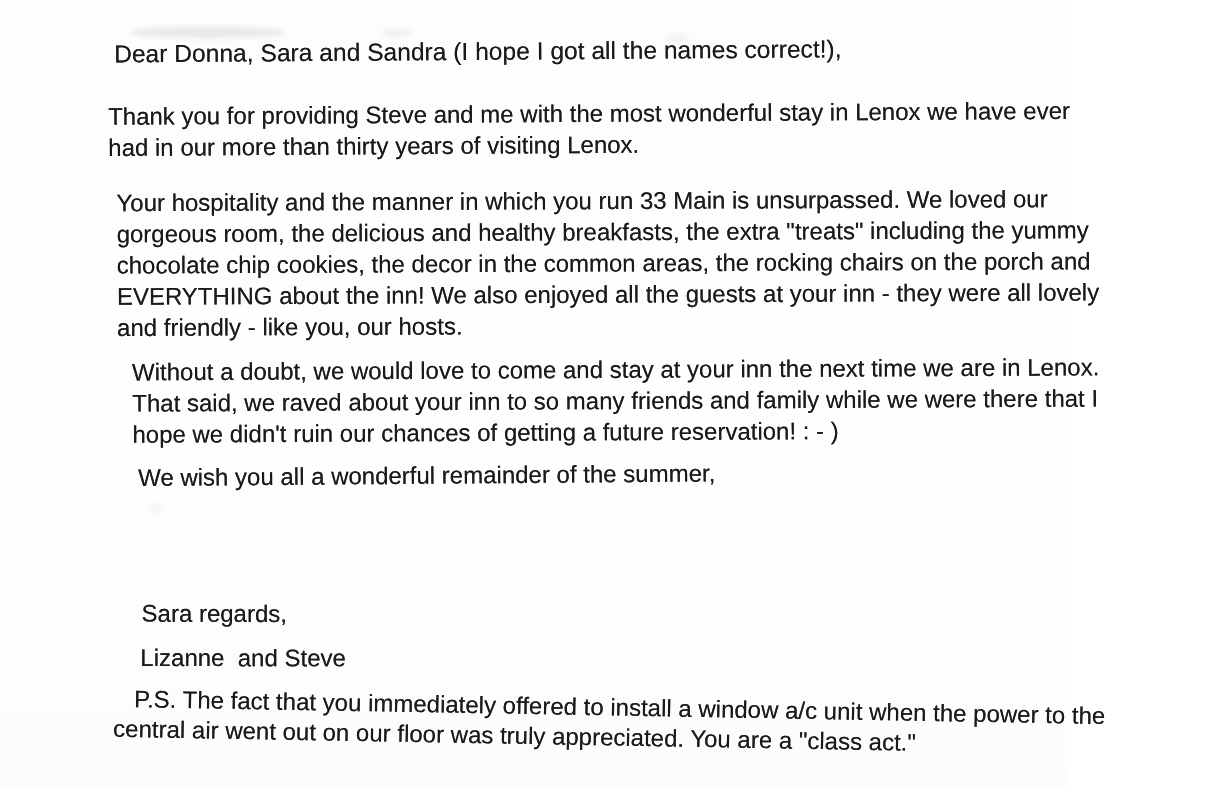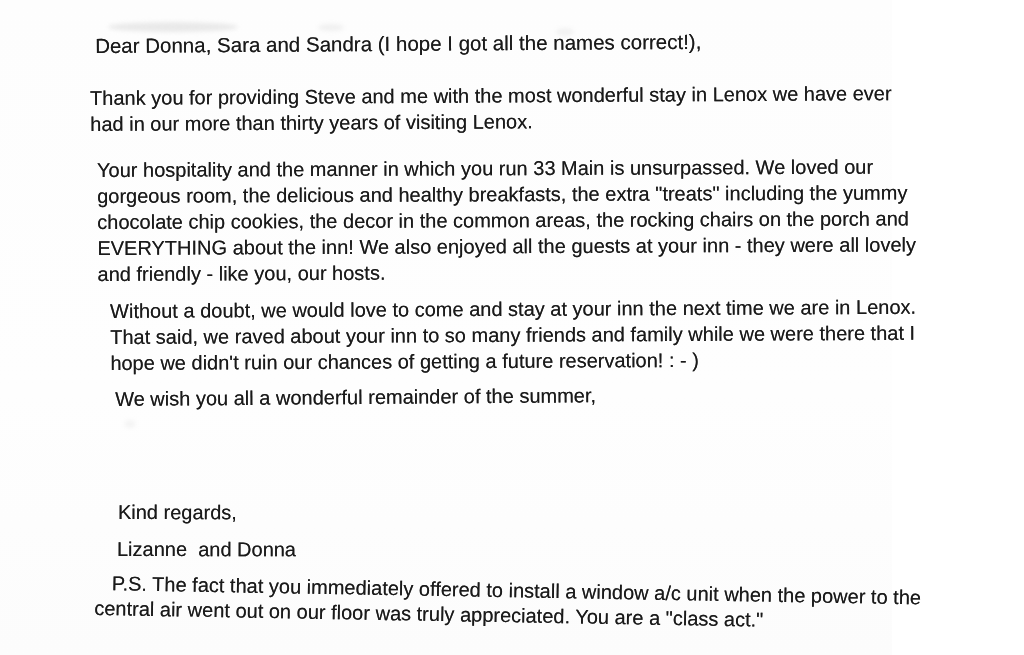--- a/index.html
+++ b/index.html
@@ -83,25 +83,25 @@
     <div class="line">Without a doubt, we would love to come and stay at your inn the next time we are in Lenox.</div>
     <div class="line">That said, we raved about your inn to so many friends and family while we were there that I</div>
     <div class="line">hope we didn't ruin our chances of getting a future reservation! : - )</div>
   </div>
 
   <div class="block para-wish">
     <div class="line">We wish you all a wonderful remainder of the summer,</div>
   </div>
 
   <div class="block closing">
-    <div class="line">Kind regards,</div>
+    <div class="line">Sara regards,</div>
   </div>
 
   <div class="block signature">
-    <div class="line">Lizanne  and Donna</div>
+    <div class="line">Lizanne  and Steve</div>
   </div>
 
   <div class="block postscript">
     <div class="line ps-first">P.S. The fact that you immediately offered to install a window a/c unit when the power to the</div>
     <div class="line">central air went out on our floor was truly appreciated. You are a "class act."</div>
   </div>
 
 </div>
 
 </body></html>

